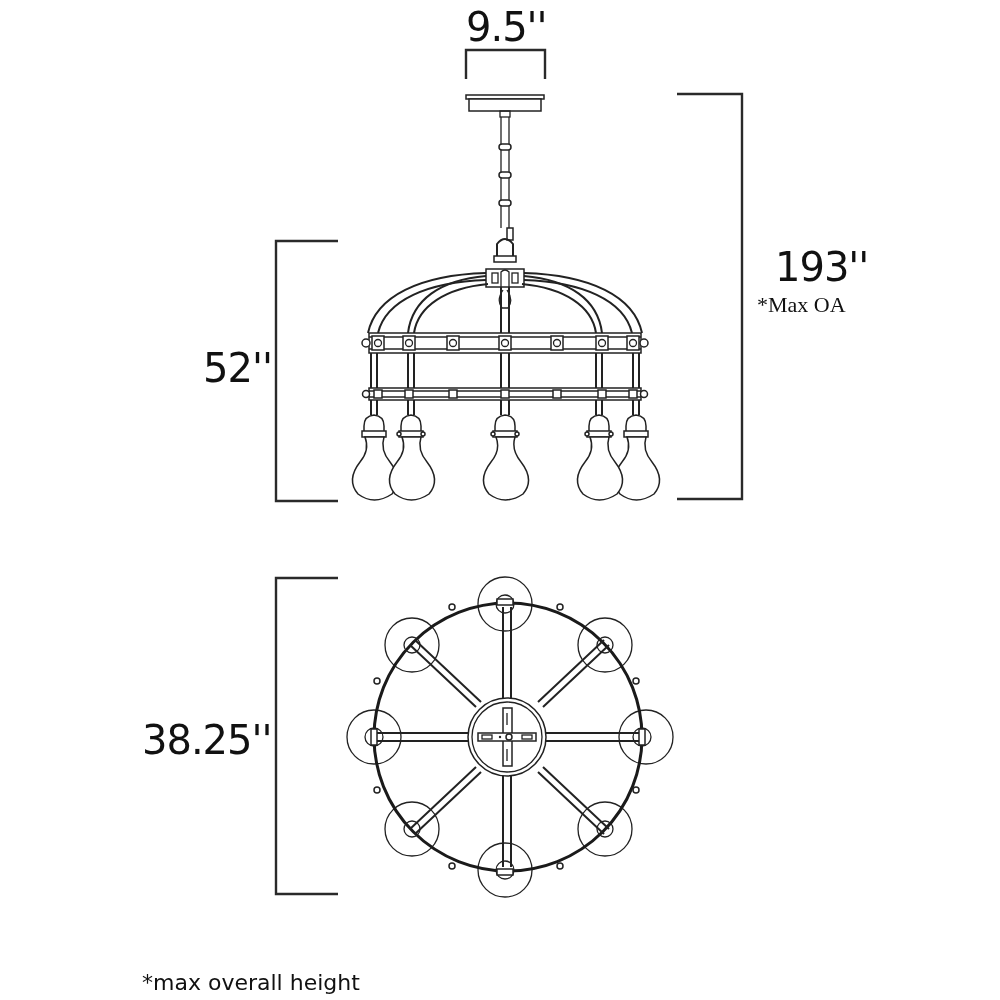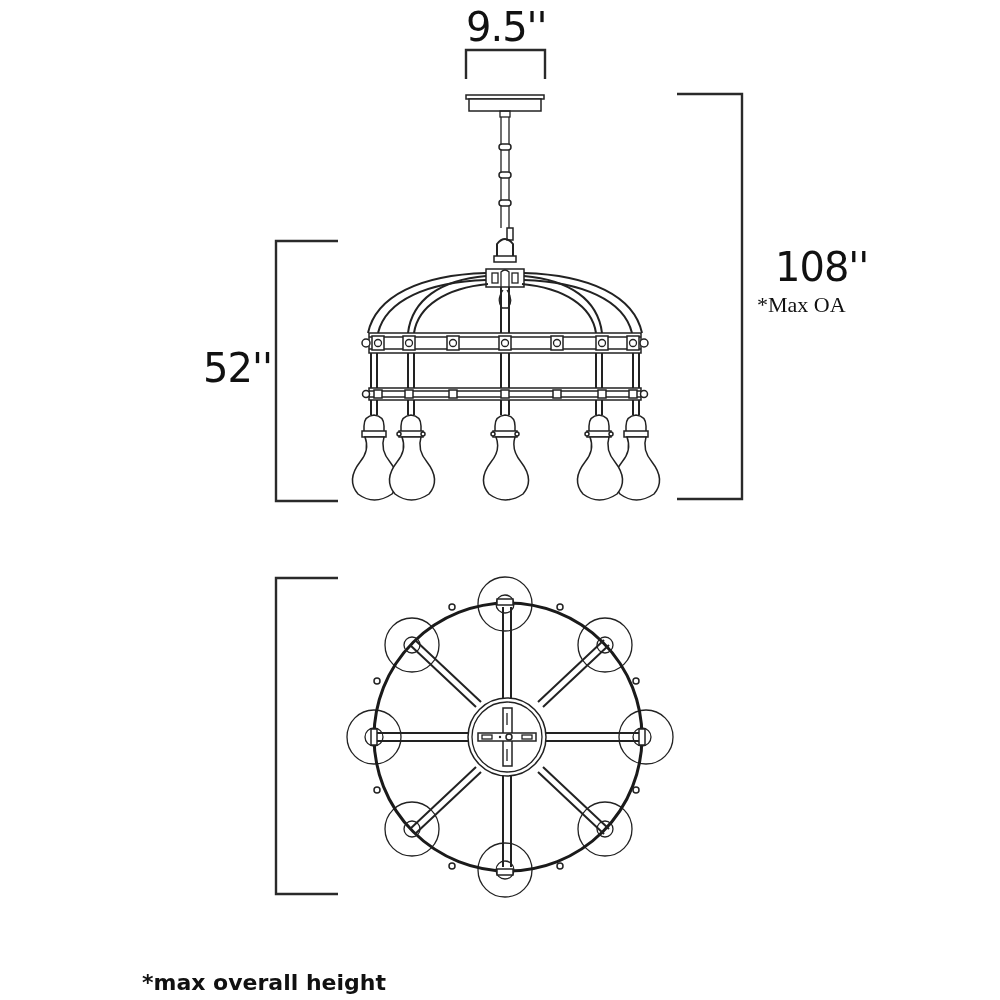--- a/index.html
+++ b/index.html
@@ -245,17 +245,18 @@
         <rect class="thin" x="482" y="735" width="10" height="4"></rect>
         <rect class="thin" x="522" y="735" width="10" height="4"></rect>
         <circle class="fillw" cx="509" cy="737" r="3"></circle>
         <circle cx="500" cy="737" r="1.2" fill="#222"></circle>
       </g>
     </g>
   </svg>
 
   
   <div class="label dim-big" style="left:466px; top:4px;">9.5''</div>
-  <div class="label dim-big" style="left:775px; top:244px;">108''</div>
+  <div class="label dim-big" style="left:775px; top:244px;">193''</div>
   <div class="label dim-sub" style="left:757px; top:292px;">*Max OA</div>
   <div class="label dim-big" style="left:203px; top:345px;">52''</div>
-  <div class="label note" style="left:142px; top:970px;font-weight:bold;">*max overall height</div>
+  <div class="label dim-big" style="left:142px; top:717px;">38.25''</div>
+  <div class="label note" style="left:142px; top:970px;">*max overall height</div>
 </div>
 
 </body></html>

